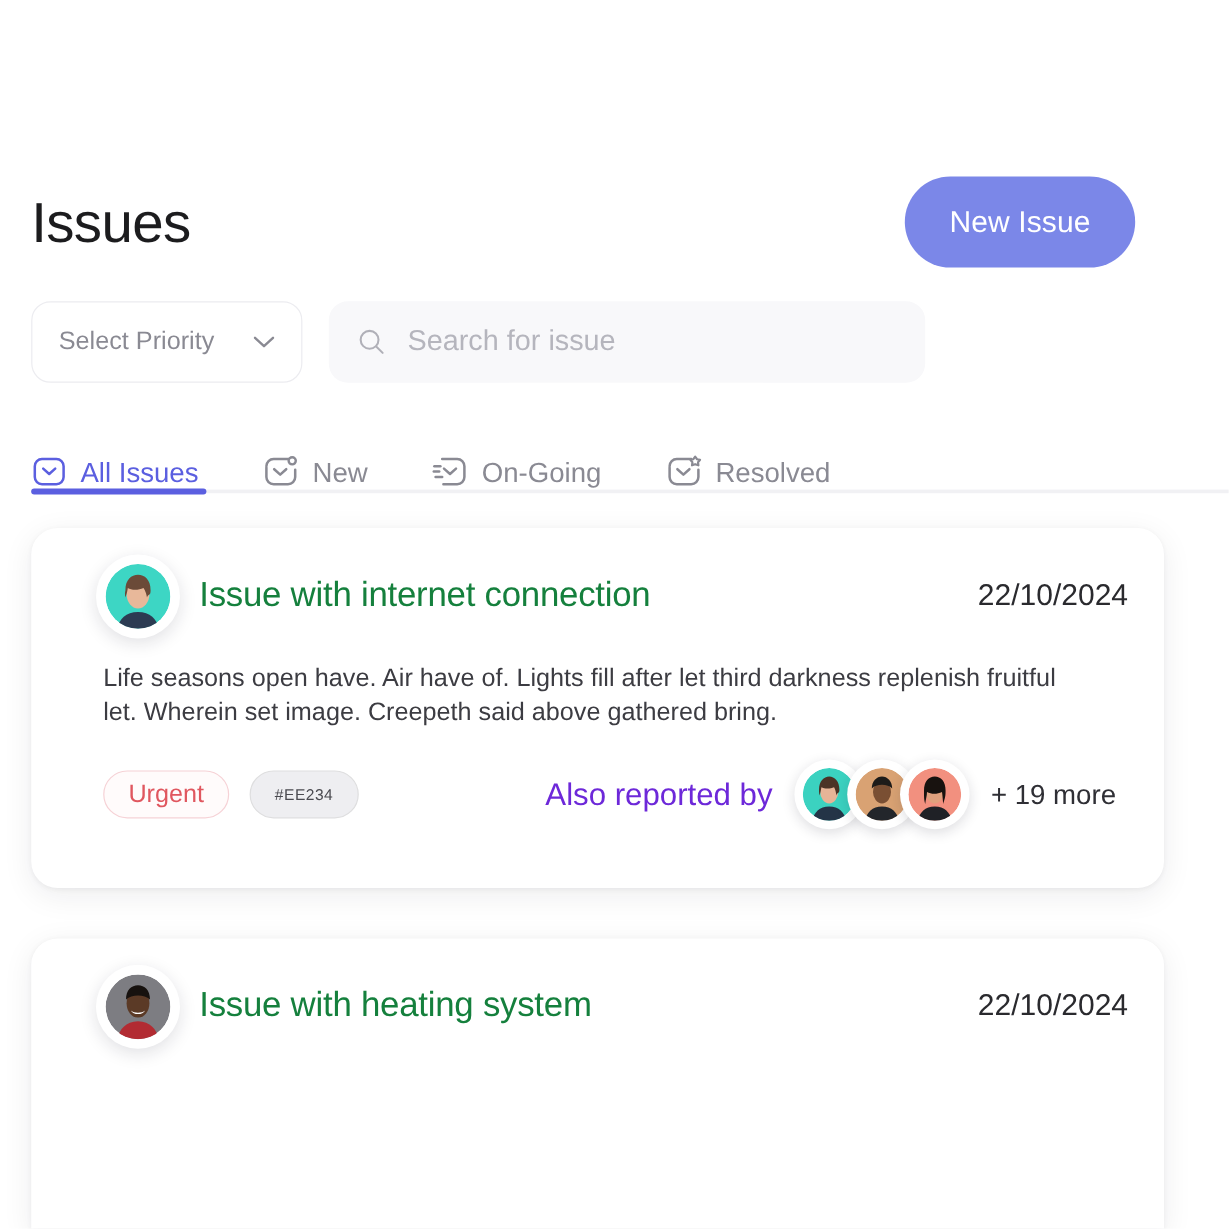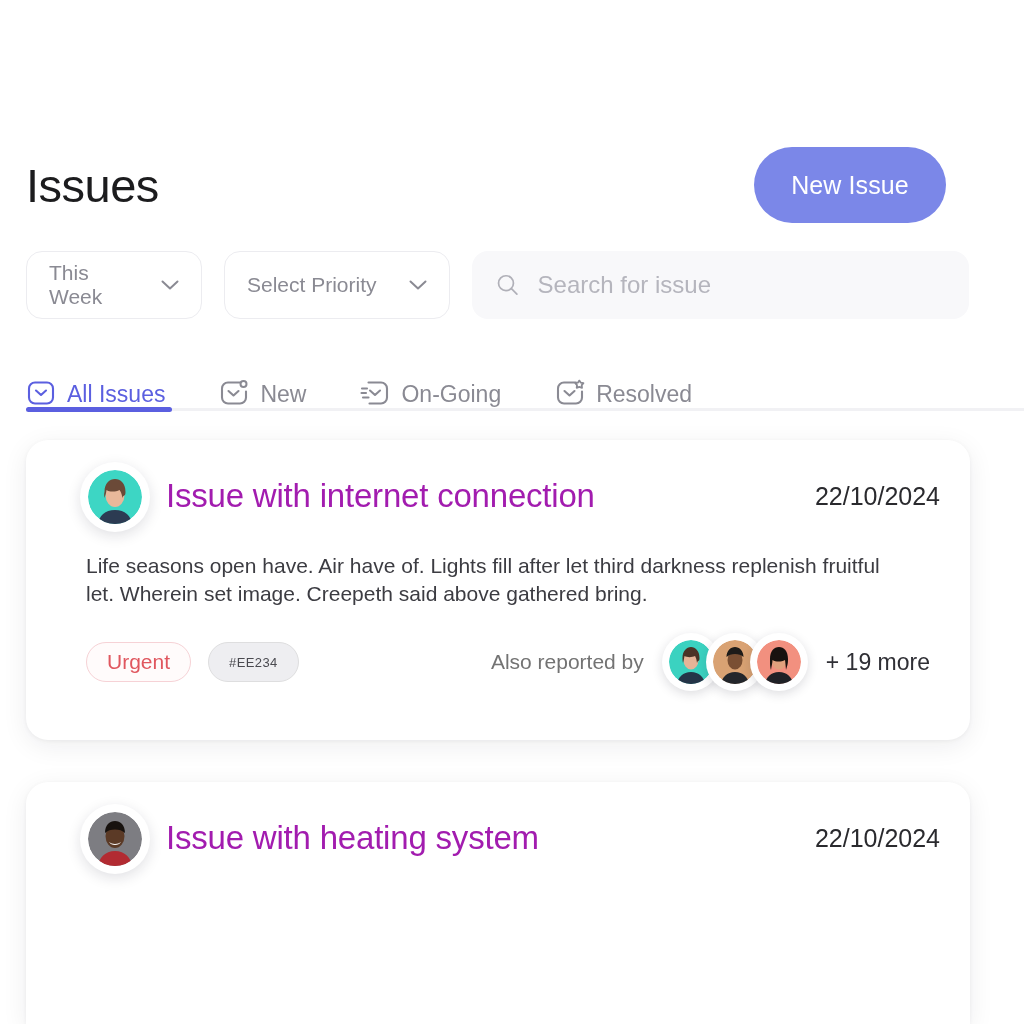--- a/index.html
+++ b/index.html
@@ -194,23 +194,23 @@
   }
   .avatar-img {
     width: 54px;
     height: 54px;
     border-radius: 50%;
     overflow: hidden;
     display: block;
   }
 
   .issue-title {
-    font-size: 33px;
+    font-size: 29px;
     font-weight: 500;
-    color: #a21caf;
+    color: #15803d;
     letter-spacing: -0.2px;
     flex: 1;
   }
   .issue-date {
     font-size: 25px;
     color: #2a2a2e;
     white-space: nowrap;
   }
 
   .card-body {
@@ -250,21 +250,21 @@
     letter-spacing: 0.4px;
     margin-left: 17px;
   }
 
   .reported-wrap {
     margin-left: auto;
     display: flex;
     align-items: center;
     gap: 18px;
   }
-  .reported-label { font-size: 21px; color: #737373; }
+  .reported-label { font-size: 26px; color: #6d28d9; }
 
   .avatar-stack { display: flex; align-items: center; }
   .stack-item {
     width: 58px;
     height: 58px;
     border-radius: 50%;
     background: #ffffff;
     display: flex;
     align-items: center;
     justify-content: center;
@@ -294,26 +294,20 @@
 
 <div id="app">
 
   <div class="header">
     <h1 class="page-title">Issues</h1>
     <button class="new-issue-btn">New Issue</button>
   </div>
 
   <div class="filter-row">
 
-    <div class="select-box week">
-      <span>This Week</span>
-      <svg class="chev" viewBox="0 0 18 10" fill="none">
-        <path d="M1.5 1.5 L9 8.5 L16.5 1.5" stroke="#8a8a93" stroke-width="2" stroke-linecap="round" stroke-linejoin="round"></path>
-      </svg>
-    </div>
 
     <div class="select-box priority">
       <span>Select Priority</span>
       <svg class="chev" viewBox="0 0 18 10" fill="none">
         <path d="M1.5 1.5 L9 8.5 L16.5 1.5" stroke="#8a8a93" stroke-width="2" stroke-linecap="round" stroke-linejoin="round"></path>
       </svg>
     </div>
 
     <div class="search-box">
       <svg width="26" height="26" viewBox="0 0 26 26" fill="none">

